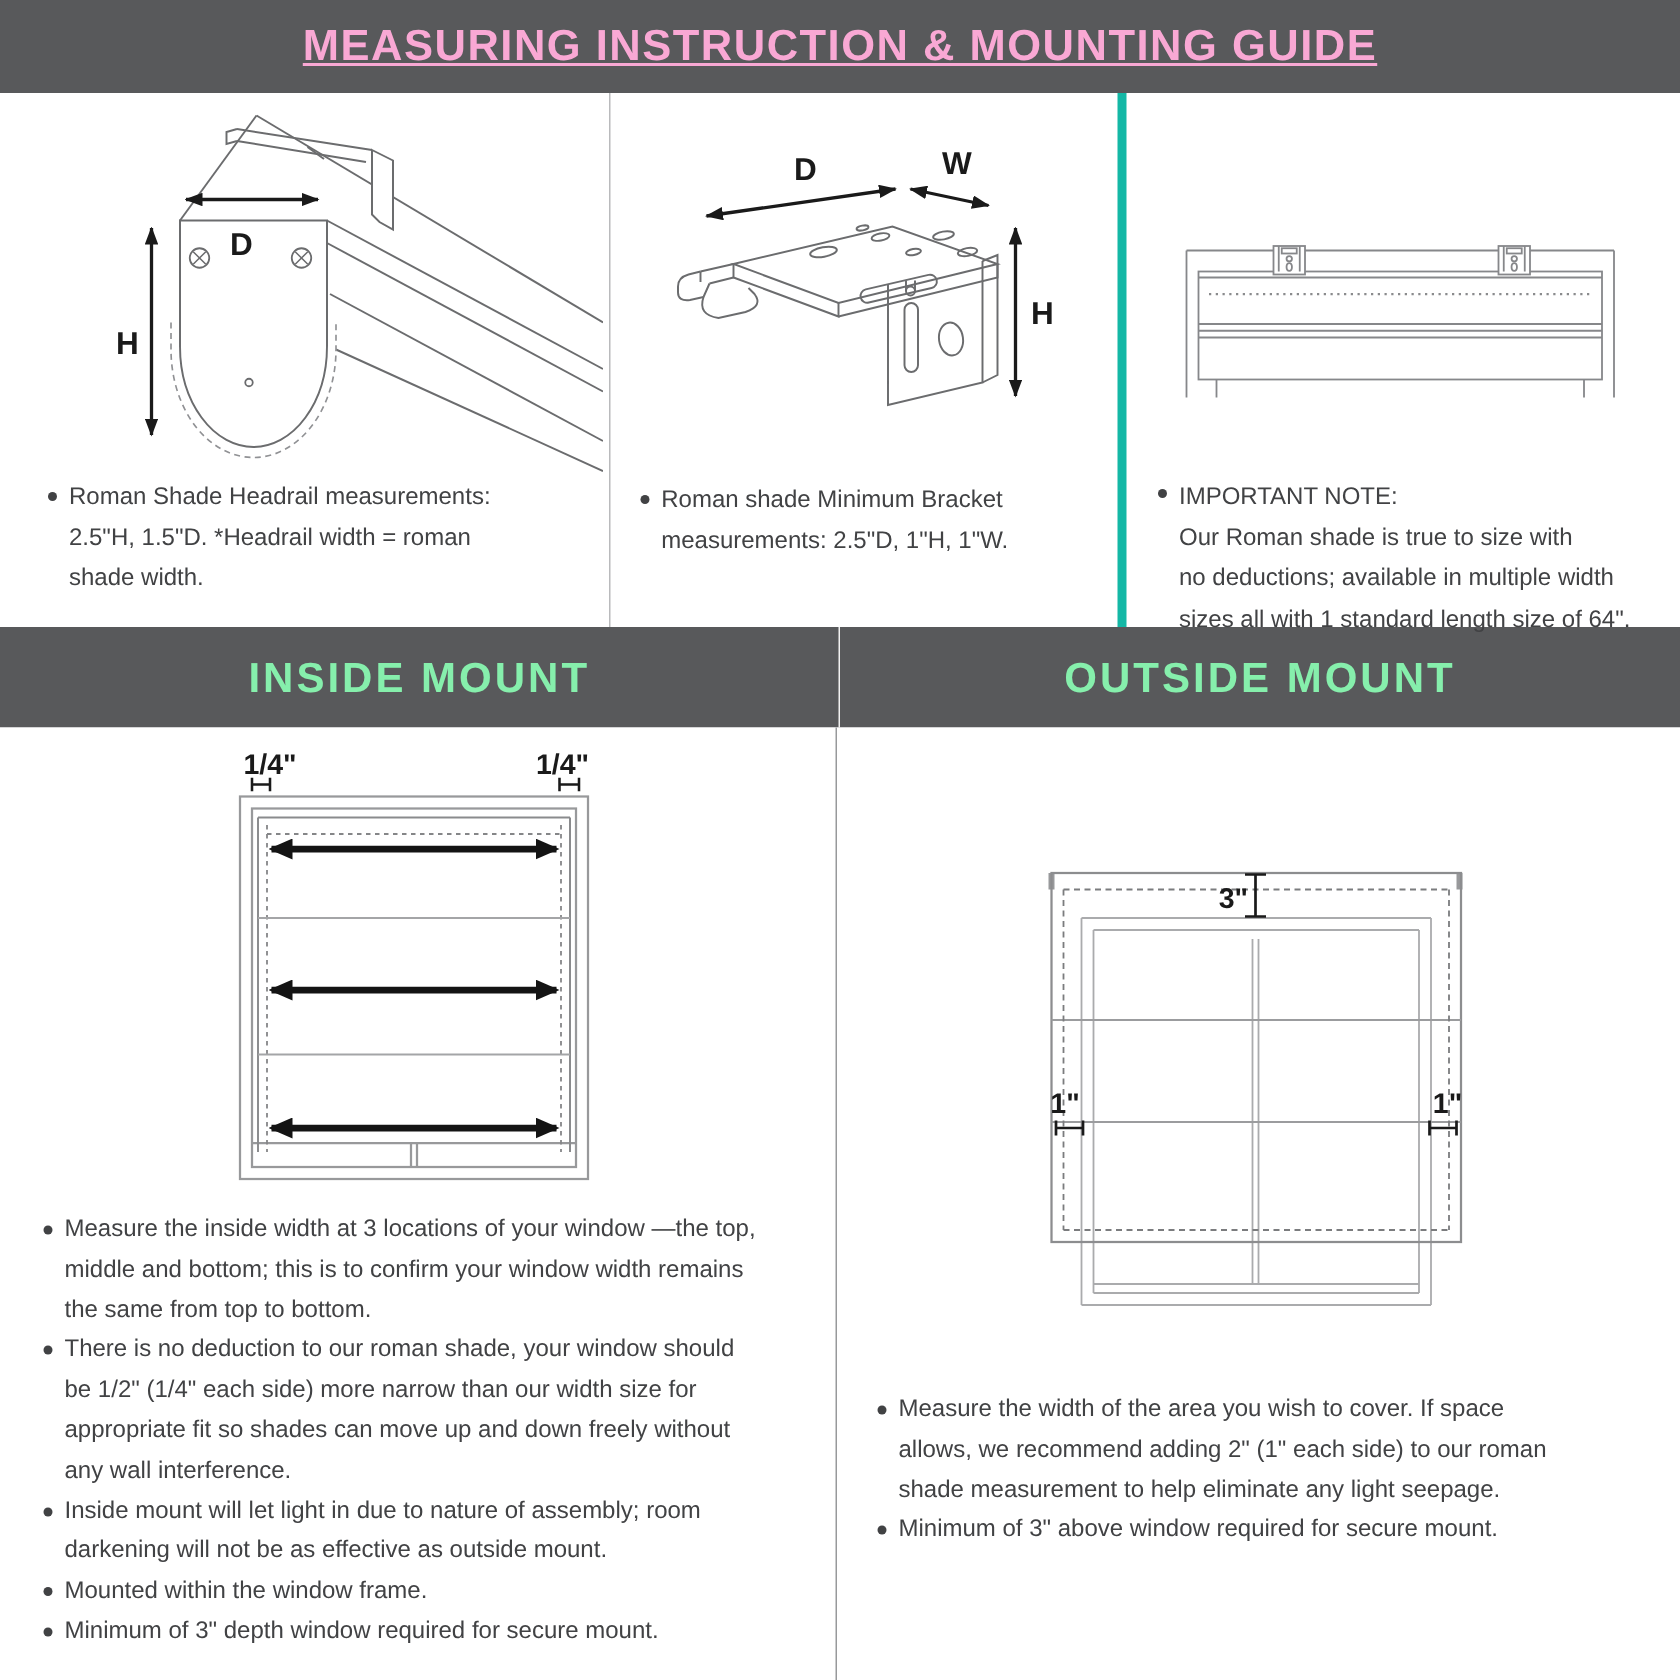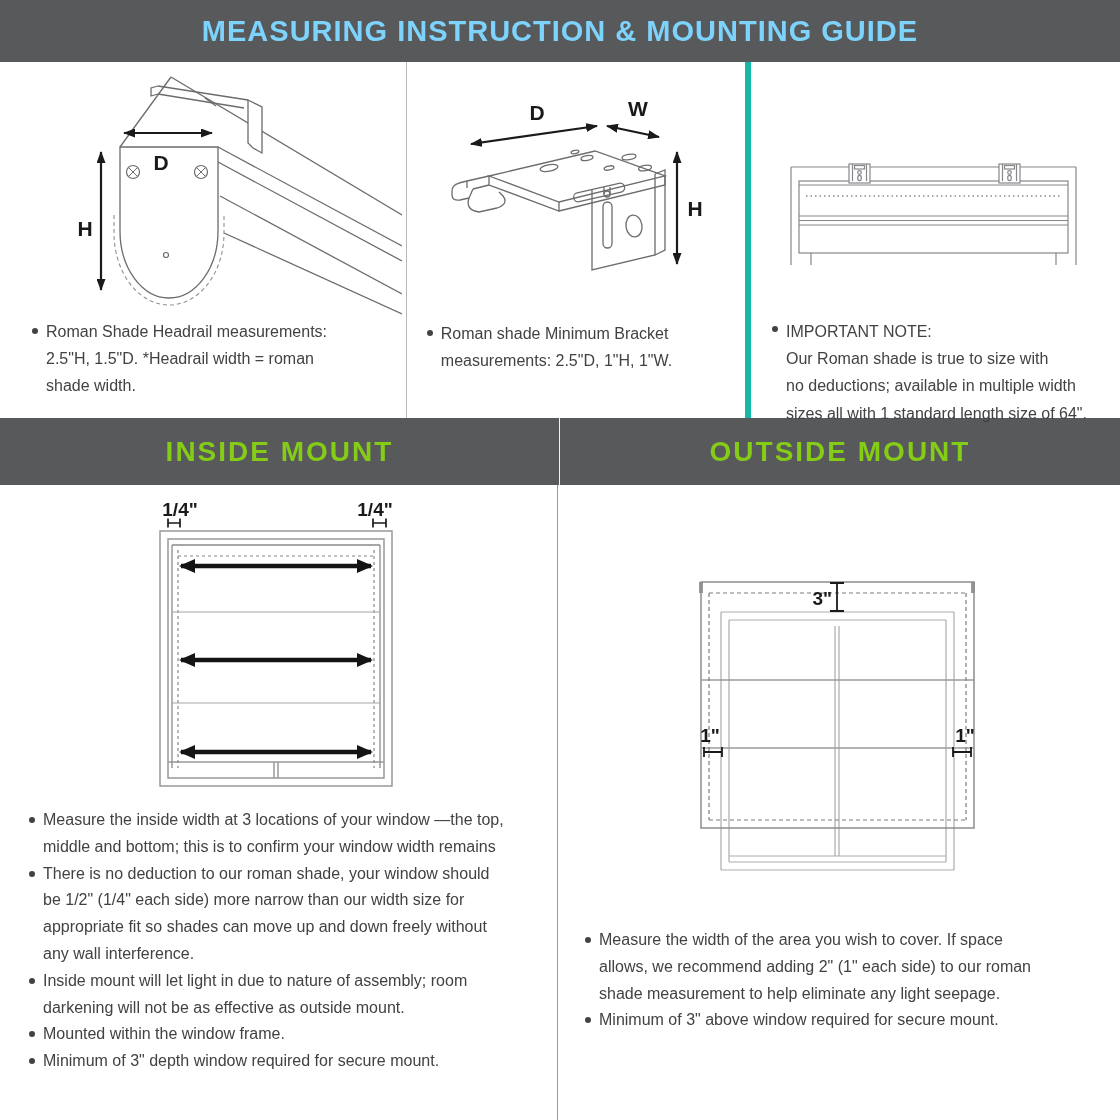--- a/index.html
+++ b/index.html
@@ -5,40 +5,40 @@
   :root{
     --c-band:#58595b; --c-text:#414244; --c-line:#98999b;
   }
   html,body{margin:0;padding:0;background:#fff;}
   body{width:1120px;height:1120px;overflow:hidden;
        font-family:"Liberation Sans","DejaVu Sans",sans-serif;color:var(--c-text);}
   .page{width:1120px;height:1120px;position:relative;background:#fff;}
 
   
   .top-banner{height:62px;background:var(--c-band);}
-  .top-banner h1{margin:0;line-height:62px;text-align:center;color:#7dd3fc;
-    font-size:29px;font-weight:bold;letter-spacing:1px;}
+  .top-banner h1{margin:0;line-height:62px;text-align:center;color:#f9a8d4;
+    font-size:29px;font-weight:bold;letter-spacing:1px;text-decoration:underline;}
 
   
   .top-panels{height:356px;display:flex;background:#fff;}
   .panel{position:relative;height:100%;}
   .panel-1{width:408px;}
   .panel-2{width:340px;border-left:1px solid #b9babc;}
   .panel-3{width:371px;border-left:6px solid #14b8a6;}
   .panel-1 .diagram{position:absolute;left:58px;top:3px;}
   .panel-2 .diagram{position:absolute;left:30px;top:26px;}
   .panel-3 .diagram{position:absolute;left:15px;top:66px;}
   .panel-1 .panel-text{position:absolute;left:31px;top:256px;width:352px;}
   .panel-2 .panel-text{position:absolute;left:19px;top:258px;width:302px;}
   .panel-3 .panel-text{position:absolute;left:20px;top:256px;width:348px;line-height:23.5px;}
   .panel-3 .panel-text li::before{top:8px;}
 
   
   .mount-banner{height:67px;background:var(--c-band);display:flex;}
-  .mount-banner .half{width:560px;text-align:center;line-height:67px;color:#84cc16;
+  .mount-banner .half{width:560px;text-align:center;line-height:67px;color:#86efac;
     font-size:28px;font-weight:bold;letter-spacing:2px;}
   .mount-banner .half-left{border-right:1px solid #f2f2f2;width:559px;}
 
   
   .mount-body{height:635px;display:flex;background:#fff;}
   .col{position:relative;height:100%;}
   .col-inside{width:557px;}
   .col-outside{flex:1;border-left:1px solid var(--c-line);}
   .col-inside .diagram{position:absolute;left:145px;top:7px;}
   .col-outside .diagram{position:absolute;left:126px;top:87px;}
@@ -239,20 +239,21 @@
           <line x1="36" y1="74" x2="226" y2="74" marker-start="url(#mB)" marker-end="url(#mB)"></line>
           <line x1="36" y1="168" x2="226" y2="168" marker-start="url(#mB)" marker-end="url(#mB)"></line>
           <line x1="36" y1="260" x2="226" y2="260" marker-start="url(#mB)" marker-end="url(#mB)"></line>
         </g>
       </svg>
       <div class="bullets-box">
         <ul class="bullets">
           <li>
             <span class="ln">Measure the inside width at 3 locations of your window —the top,</span>
             <span class="ln">middle and bottom; this is to confirm your window width remains</span>
+            <span class="ln">the same from top to bottom.</span>
           </li>
           <li>
             <span class="ln">There is no deduction to our roman shade, your window should</span>
             <span class="ln">be 1/2" (1/4" each side) more narrow than our width size for</span>
             <span class="ln">appropriate fit so shades can move up and down freely without</span>
             <span class="ln">any wall interference.</span>
           </li>
           <li>
             <span class="ln">Inside mount will let light in due to nature of assembly; room</span>
             <span class="ln">darkening will not be as effective as outside mount.</span>

